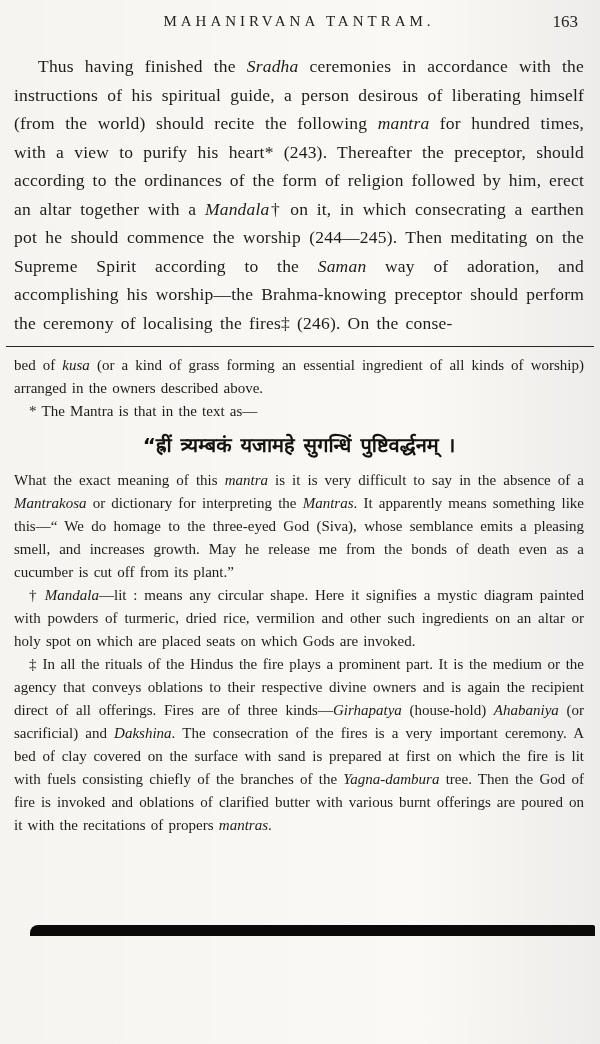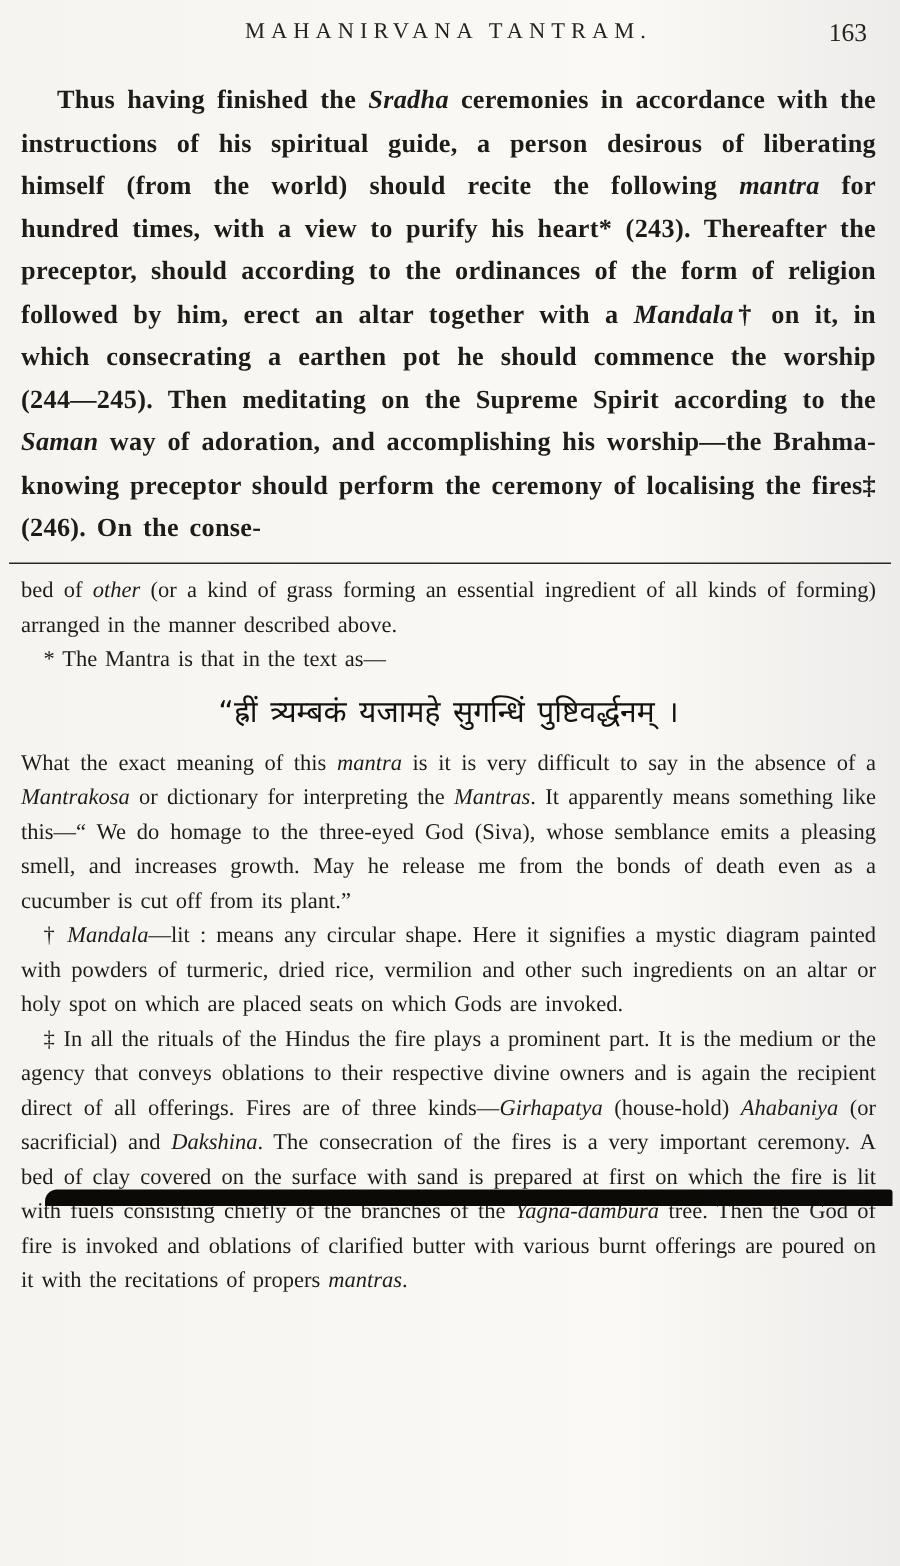--- a/index.html
+++ b/index.html
@@ -11,21 +11,21 @@
     height: 1044px;
     overflow: hidden;
     position: relative;
     background: linear-gradient(90deg, #f5f4f0 0%, #faf9f5 70%, #edecea 100%);
     font-family: "Liberation Serif", serif;
     color: #1e1c1a;
   }
   .page {
     box-sizing: border-box;
     width: 600px;
-    height: 804px;
+    height: 936px;
     padding: 12px 16px 0 14px;
     position: relative;
   }
   .header {
     position: relative;
     text-align: center;
     height: 26px;
   }
   .running-title {
     font-size: 15px;
@@ -40,21 +40,20 @@
     color: #26231f;
     margin-left: 46px;
   }
   .main-text {
     margin-top: 14px;
     font-size: 17.5px;
     line-height: 28.5px;
     text-align: justify;
     word-spacing: 2.5px;
     letter-spacing: 0.2px;
-    font-weight: bold;
   }
   .main-text p {
     margin: 0;
     text-indent: 24px;
   }
   .it { font-style: italic; }
   .fn-rule {
     border: none;
     border-top: 1.7px solid #2a2825;
     width: 588px;
@@ -66,21 +65,21 @@
     line-height: 23px;
     text-align: justify;
     word-spacing: 1.5px;
   }
   .footnotes p { margin: 0; }
   .indent { text-indent: 15px; }
   .sanskrit {
     text-align: center;
     font-family: "DejaVu Sans", sans-serif;
     font-size: 20px;
-    font-weight: normal;
+    font-weight: bold;
     line-height: 34px;
     margin: 5px 0 7px 0;
     word-spacing: 2px;
     color: #14120f;
   }
   .scan-bar {
     position: absolute;
     left: 30px;
     right: 5px;
     bottom: 0;
@@ -99,21 +98,21 @@
     <span class="page-number">163</span>
   </div>
 
   <div class="main-text">
     <p><span>Thus having finished the </span><span class="it">Sradha</span><span> ceremonies in accordance with the instructions of his spiritual guide, a person desirous of liberating himself (from the world) should recite the following </span><span class="it">mantra</span><span> for hundred times, with a view to purify his heart* (243).  Thereafter the preceptor, should according to the ordinances of the form of religion followed by him, erect an altar together with a </span><span class="it">Mandala</span><span>† on it, in which consecrating a earthen pot he should commence the worship (244—245).  Then meditating on the Supreme Spirit according to the </span><span class="it">Saman</span><span> way of adoration, and accomplishing his worship—the Brahma-knowing preceptor should perform the ceremony of localising the fires‡ (246).  On the conse-</span></p>
   </div>
 
   <hr class="fn-rule">
 
   <div class="footnotes">
-    <p><span>bed of </span><span class="it">other</span><span> (or a kind of grass forming an essential ingredient of all kinds of forming) arranged in the manner described above.</span></p>
+    <p><span>bed of </span><span class="it">kusa</span><span> (or a kind of grass forming an essential ingredient of all kinds of worship) arranged in the owners described above.</span></p>
     <p class="indent"><span>* The Mantra is that in the text as—</span></p>
 
     <div class="sanskrit">
       <div>“ह्रीं त्र्यम्बकं यजामहे सुगन्धिं पुष्टिवर्द्धनम् ।</div>
     </div>
 
     <p><span>What the exact meaning of this </span><span class="it">mantra</span><span> is it is very difficult to say in the absence of a </span><span class="it">Mantrakosa</span><span> or dictionary for interpreting the </span><span class="it">Mantras</span><span>.  It apparently means something like this—“ We do homage to the three-eyed God (Siva), whose semblance emits a pleasing smell, and increases growth.  May he release me from the bonds of death even as a cucumber is cut off from its plant.”</span></p>
     <p class="indent"><span>† </span><span class="it">Mandala</span><span>—lit : means any circular shape.  Here it signifies a mystic diagram painted with powders of turmeric, dried rice, vermilion and other such ingredients on an altar or holy spot on which are placed seats on which Gods are invoked.</span></p>
     <p class="indent"><span>‡ In all the rituals of the Hindus the fire plays a prominent part.  It is the medium or the agency that conveys oblations to their respective divine owners and is again the recipient direct of all offerings.  Fires are of three kinds—</span><span class="it">Girhapatya</span><span> (house-hold) </span><span class="it">Ahabaniya</span><span> (or sacrificial) and </span><span class="it">Dakshina</span><span>.  The consecration of the fires is a very important ceremony.  A bed of clay covered on the surface with sand is prepared at first on which the fire is lit with fuels consisting chiefly of the branches of the </span><span class="it">Yagna-dambura</span><span> tree.  Then the God of fire is invoked and oblations of clarified butter with various burnt offerings are poured on it with the recitations of propers </span><span class="it">mantras</span><span>.</span></p>
   </div>

